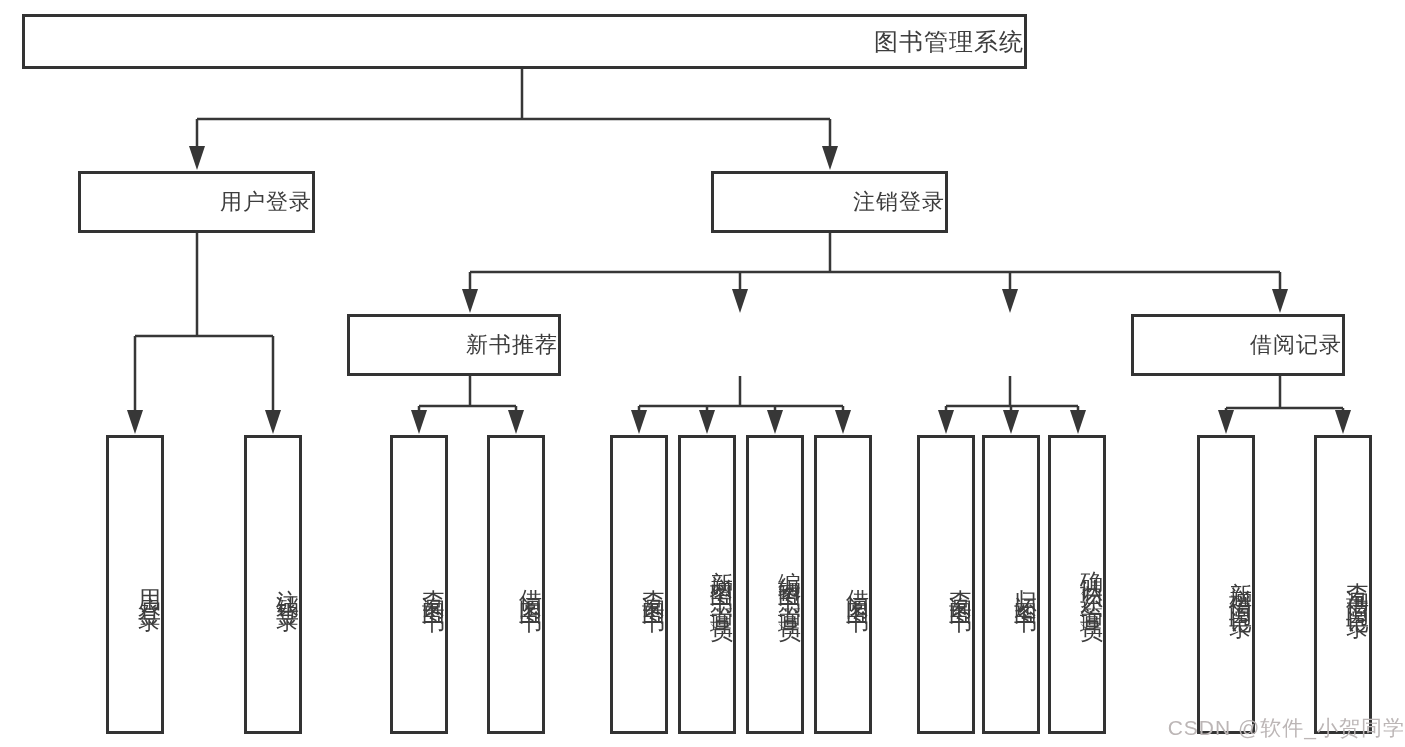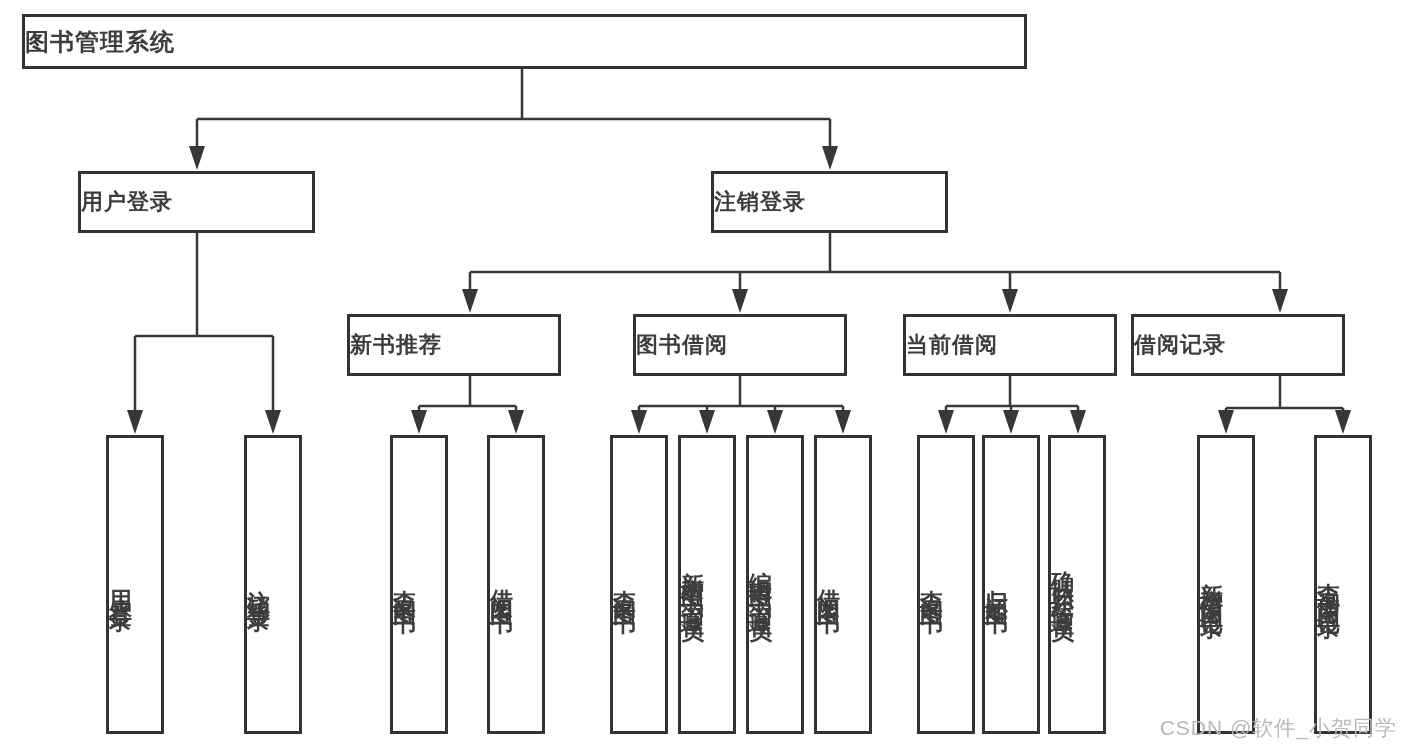--- a/index.html
+++ b/index.html
@@ -21,24 +21,23 @@
     top: 0;
     z-index: 1;
   }
   .box {
     position: absolute;
     box-sizing: border-box;
     background: #ffffff;
     border: 3px solid #333333;
     display: flex;
     align-items: center;
-    justify-content: flex-start;
+    justify-content: flex-end;
     color: #3d3d3d;
     z-index: 2;
-    font-weight: bold;
   }
   .root-box {
     left: 22px; top: 14px;
     width: 1005px; height: 55px;
     font-size: 24px;
     letter-spacing: 1px;
   }
   .l2-box {
     top: 171px;
     width: 237px; height: 62px;
@@ -58,21 +57,21 @@
   }
   .vtext {
     writing-mode: vertical-rl;
     text-orientation: mixed;
     letter-spacing: 7px;
     line-height: 1.0;
     white-space: nowrap;
   }
   #watermark {
     position: absolute;
-    right: 8px;
+    right: 0;
     bottom: 5px;
     font-size: 21px;
     color: #bcb6b6;
     letter-spacing: 1px;
     z-index: 3;
   }
 </style>
 </head>
 <body>
 
@@ -142,26 +141,20 @@
   <div class="box l2-box" style="left:78px;">
     <span>用户登录</span>
   </div>
   <div class="box l2-box" style="left:711px;">
     <span>注销登录</span>
   </div>
 
   <div class="box l3-box" style="left:347px;">
     <span>新书推荐</span>
   </div>
-  <div class="box l3-box" style="left:633px;">
-    <span>图书借阅</span>
-  </div>
-  <div class="box l3-box" style="left:903px;">
-    <span>当前借阅</span>
-  </div>
   <div class="box l3-box" style="left:1131px;">
     <span>借阅记录</span>
   </div>
 
   <div class="box leaf-box" style="left:106px;">
     <span class="vtext">用户登录</span>
   </div>
   <div class="box leaf-box" style="left:244px;">
     <span class="vtext">注销登录</span>
   </div>

